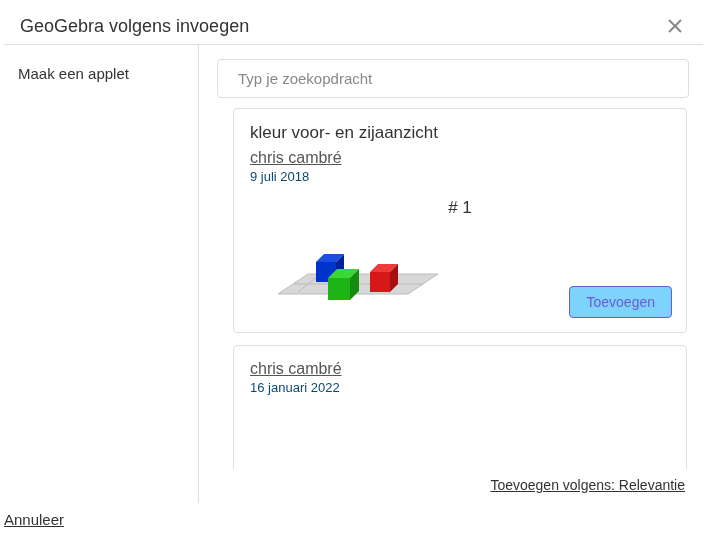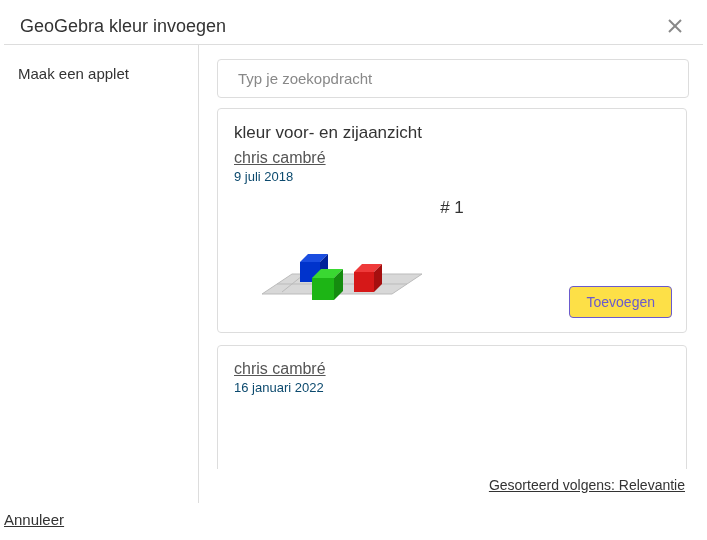--- a/index.html
+++ b/index.html
@@ -73,20 +73,21 @@
     font-size: 15px;
     color: #555;
     outline: none;
   }
   .search-input::placeholder { color: #888; }
   .results-wrap {
     margin-top: 10px;
     flex: 1;
     min-height: 0;
     position: relative;
+    margin-left: 16px;
   }
   .results {
     height: 100%;
     overflow-y: scroll;
     padding-right: 2px;
   }
   .results::-webkit-scrollbar { width: 14px; }
   .results::-webkit-scrollbar-track { background: #f1f1f1; border-radius: 2px;}
   .results::-webkit-scrollbar-thumb { background: #c9c9c9; border-radius: 2px;}
   .card {
@@ -122,21 +123,21 @@
     margin: 6px 0 6px 18px;
     width: 180px; height: 90px;
     position: relative;
   }
   .add-btn {
     position: absolute;
     right: 14px;
     bottom: 14px;
     border: 1px solid #6a5acd;
     color: #6a5acd;
-    background: #fde047;
+    background: #7dd3fc;
     border-radius: 4px;
     padding: 7px 16px;
     font-size: 14px;
     cursor: pointer;
   }
   .sort-row {
     text-align: right;
     padding: 8px 4px 0 0;
     font-size: 14px;
     color: #333;
@@ -148,21 +149,21 @@
     font-size: 15px;
     text-decoration: underline;
   }
   .cancel-link { text-decoration: underline; cursor: pointer; color: #333; }
 </style>
 </head>
 <body>
 
 <div class="modal">
   <div class="modal-header">
-    <div class="modal-title">GeoGebra kleur invoegen</div>
+    <div class="modal-title">GeoGebra volgens invoegen</div>
     <div class="close-btn">
       <svg viewBox="0 0 16 16">
           <line x1="2" y1="2" x2="14" y2="14" stroke="#888" stroke-width="2"></line>
           <line x1="14" y1="2" x2="2" y2="14" stroke="#888" stroke-width="2"></line>
         </svg>
     </div>
   </div>
 
   <div class="modal-body">
     <div class="sidebar">
@@ -216,21 +217,21 @@
             <a class="card-author">chris cambré</a>
             <div class="card-date">16 januari 2022</div>
             <div style="height:120px"></div>
             
           </div>
 
         </div>
       </div>
 
       <div class="sort-row">
-        <span class="sort-link">Gesorteerd volgens: Relevantie</span>
+        <span class="sort-link">Toevoegen volgens: Relevantie</span>
       </div>
     </div>
   </div>
 
   <div class="footer">
     <span class="cancel-link">Annuleer</span>
   </div>
 </div>
 
 </body></html>

